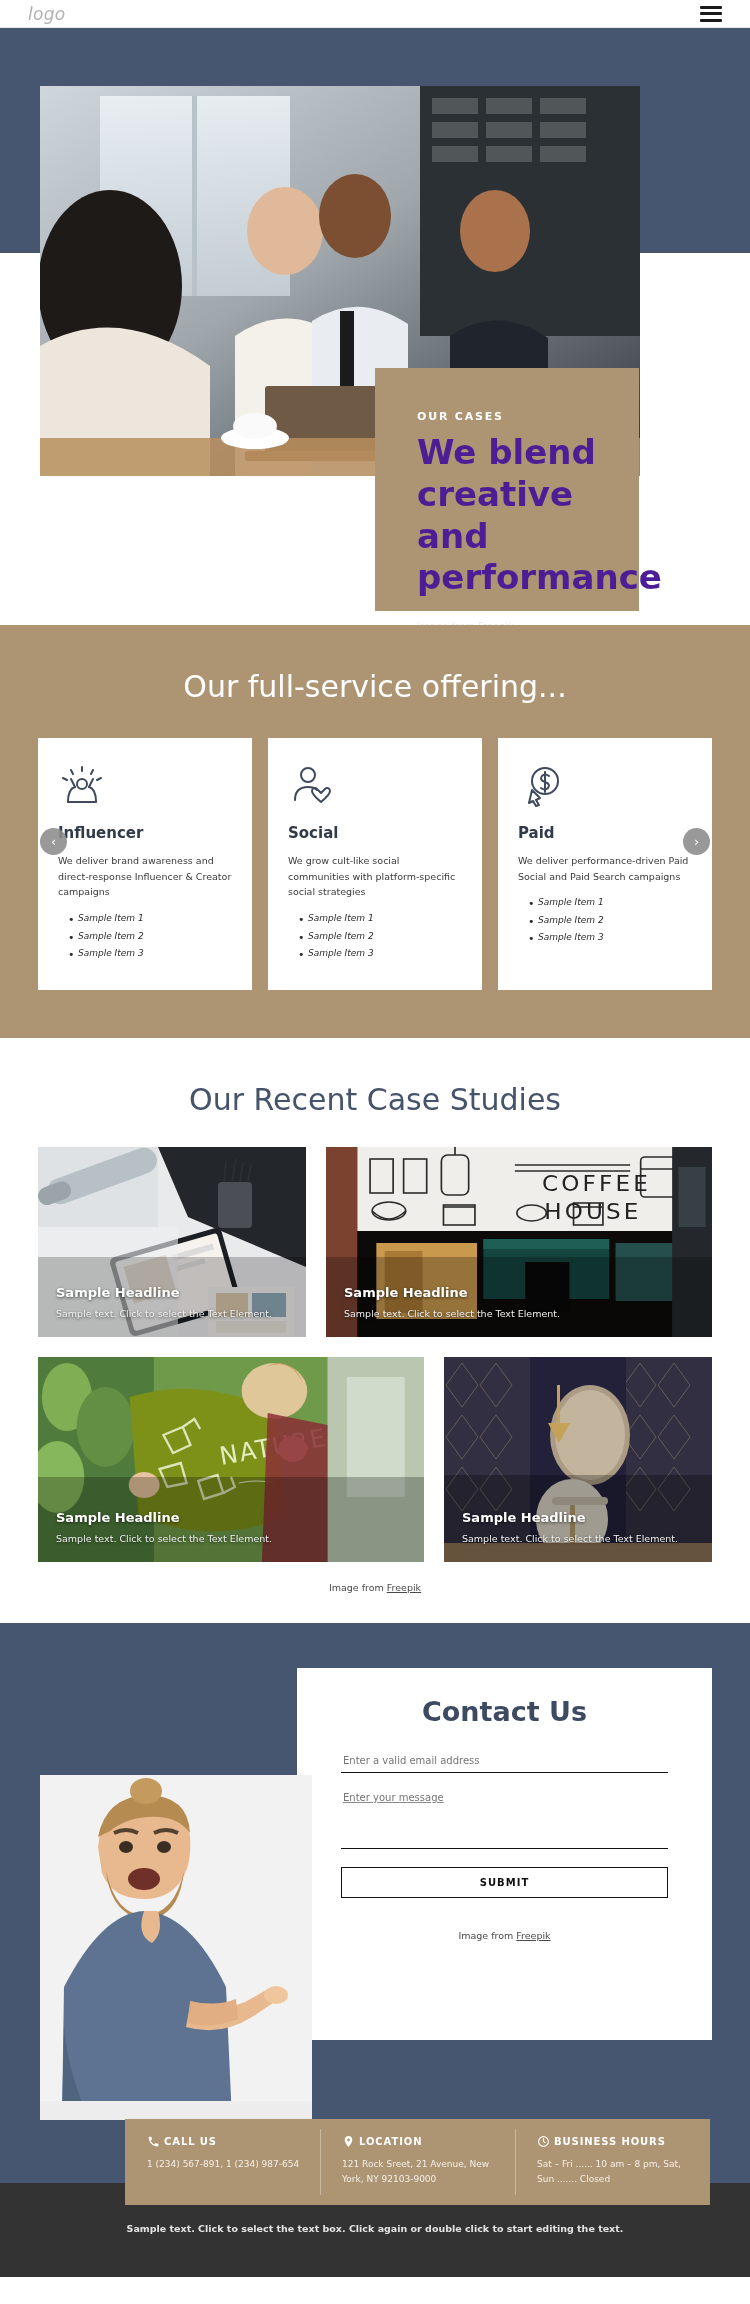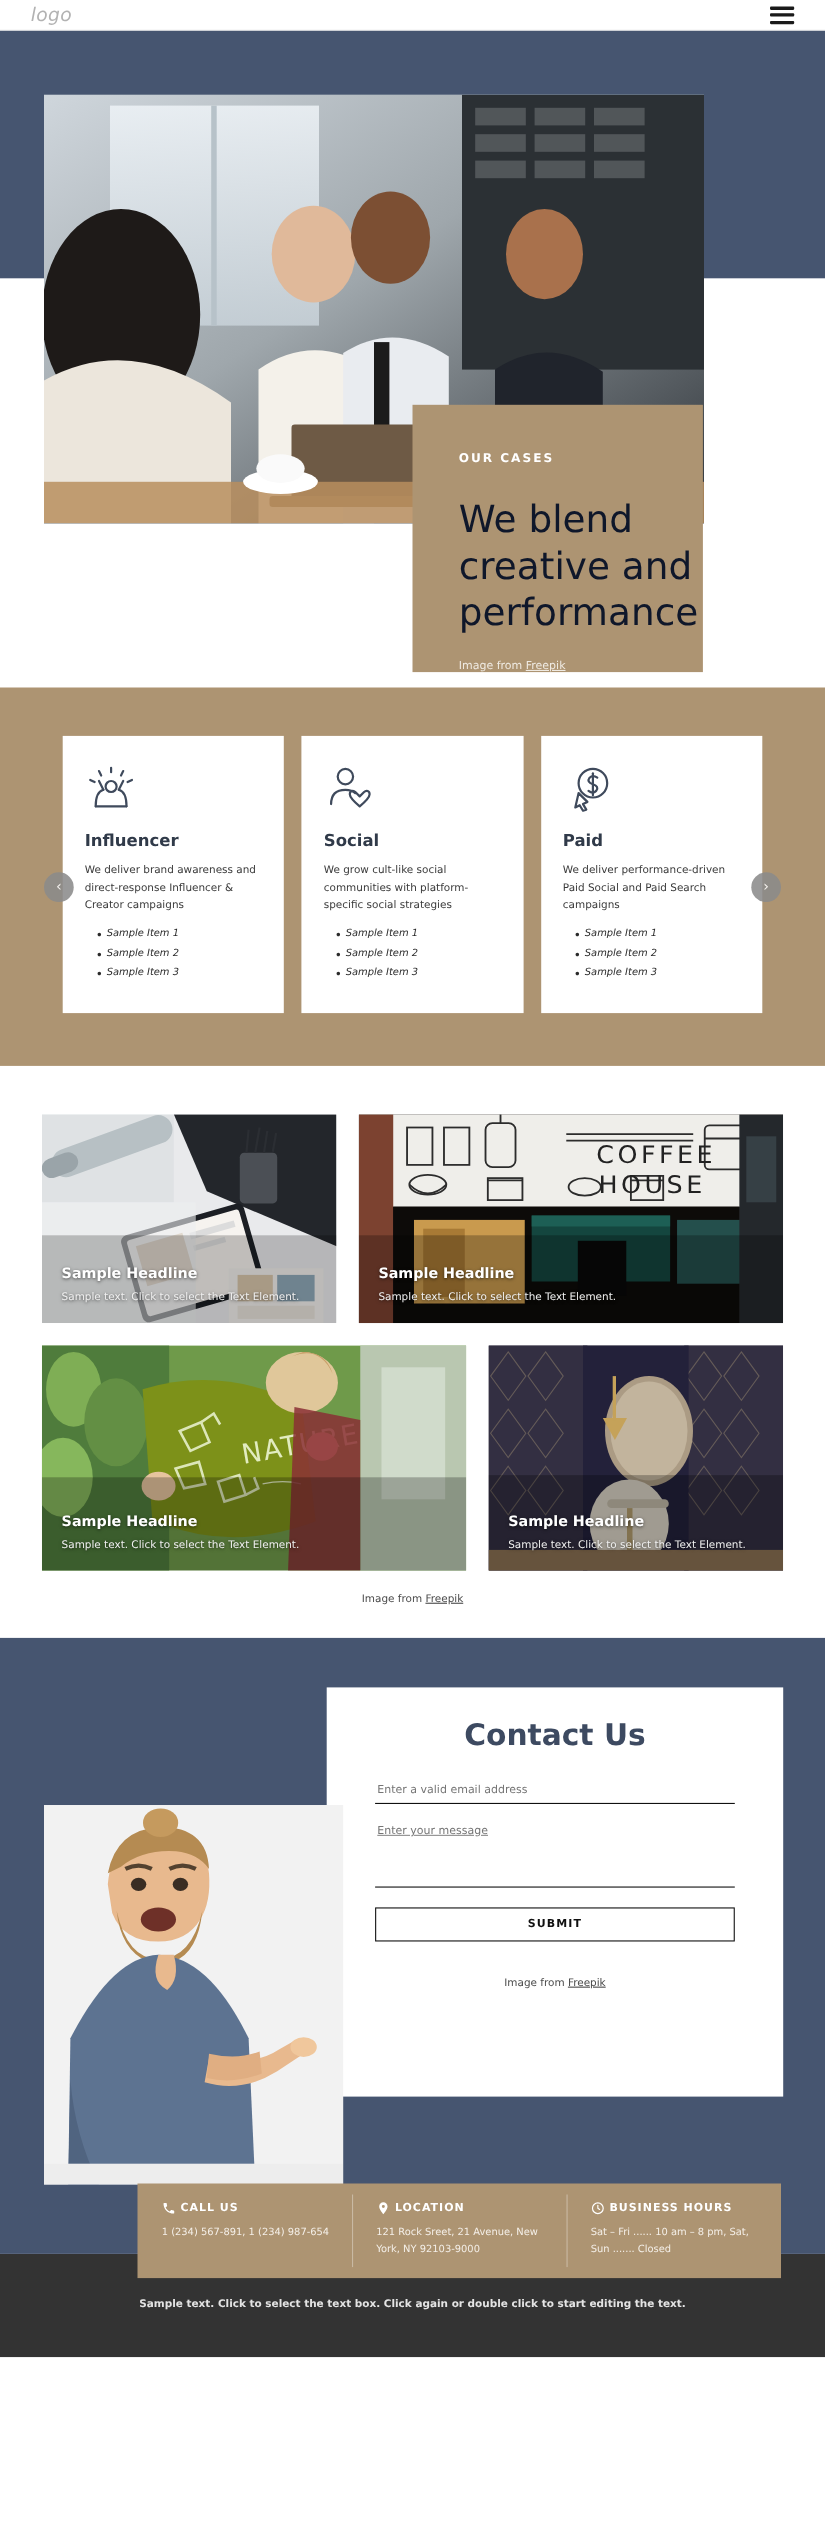--- a/index.html
+++ b/index.html
@@ -42,33 +42,33 @@
   }
   .hero-card {
     position:absolute; left:375px; top:340px; width:264px; height:243px;
     background:#ad9472;
     padding:42px 0 0 42px;
   }
   .eyebrow {
     color:#ffffff; font-size:11px; font-weight:bold; letter-spacing:1.8px;
   }
   .hero-title {
-    color:#0f172a; font-size:34px; line-height:1.23; margin-top:30px; font-weight:400;
+    color:#4c1d95; font-size:34px; line-height:1.23; margin-top:9px; font-weight:700;
     font-family:"DejaVu Sans", sans-serif;
   }
   .credit { font-size:10px; color:#efeae2; margin-top:22px; }
   .credit a { color:#efeae2; text-decoration:underline; }
 
   
   .offering { background:#ad9472; width:750px; padding:44px 0 48px; position:relative; }
   .offering h2 {
     text-align:center; color:#ffffff; font-size:30px; font-weight:400;
     margin-bottom:34px;
   }
-  .cards { display:flex; gap:16px; padding:0 57px; align-items:center; }
+  .cards { display:flex; gap:16px; padding:0 38px; align-items:center; }
   .card {
     background:#ffffff; flex:1; padding:24px 20px 26px 20px; min-height:252px;
   }
   .card-icon { height:50px; margin-bottom:12px; color:#3f4a5c; }
   .card h3 { font-size:15px; color:#303a49; margin-bottom:11px; font-weight:bold; }
   .card p { font-size:9.5px; line-height:1.65; color:#3a3a3a; margin-bottom:10px; }
   .card ul { list-style:none; padding-left:10px; }
   .card li { font-size:9px; font-style:italic; color:#2b2b2b; line-height:1.95; position:relative; padding-left:10px; }
   .card li:before { content:"\2022"; position:absolute; left:0; top:-1px; font-size:11px; }
   .arrow {
@@ -213,20 +213,21 @@
     <div class="hero-card">
       <div class="eyebrow">OUR CASES</div>
       <div class="hero-title">We blend creative and performance</div>
       <div class="credit">
         <span>Image from </span><a href="#">Freepik</a>
       </div>
     </div>
   </div>
 
   <div class="offering">
+    <h2>Our full-service offering...</h2>
 
     <div class="cards">
 
       <div class="card">
         <div class="card-icon">
           <svg width="48" height="48" viewBox="0 0 48 48" fill="none" stroke="#3f4a5c" stroke-width="2" stroke-linecap="round">
             <circle cx="24" cy="22" r="5"></circle>
             <path d="M10 40 Q10 27 17 25 M38 40 Q38 27 31 25"></path>
             <path d="M10 40 L38 40"></path>
             <path d="M17 25 L13 17 M31 25 L35 17"></path>
@@ -276,20 +277,21 @@
           <li>Sample Item 3</li>
         </ul>
       </div>
     </div>
 
     <div class="arrow left">‹</div>
     <div class="arrow right">›</div>
   </div>
 
   <div class="cases">
+    <h2>Our Recent Case Studies</h2>
 
     <div class="grid">
 
       <div class="grid-row r1">
         <div class="tile t1">
           <svg class="ph" viewBox="0 0 268 190" preserveAspectRatio="none">
             <rect width="268" height="190" fill="#e9eaec"></rect>
             <path d="M120 0 L268 0 L268 120 L150 70 Z" fill="#23262b"></path>
             <rect x="0" y="0" width="120" height="80" fill="#dfe2e4"></rect>
             <g transform="rotate(-20 60 40)">

